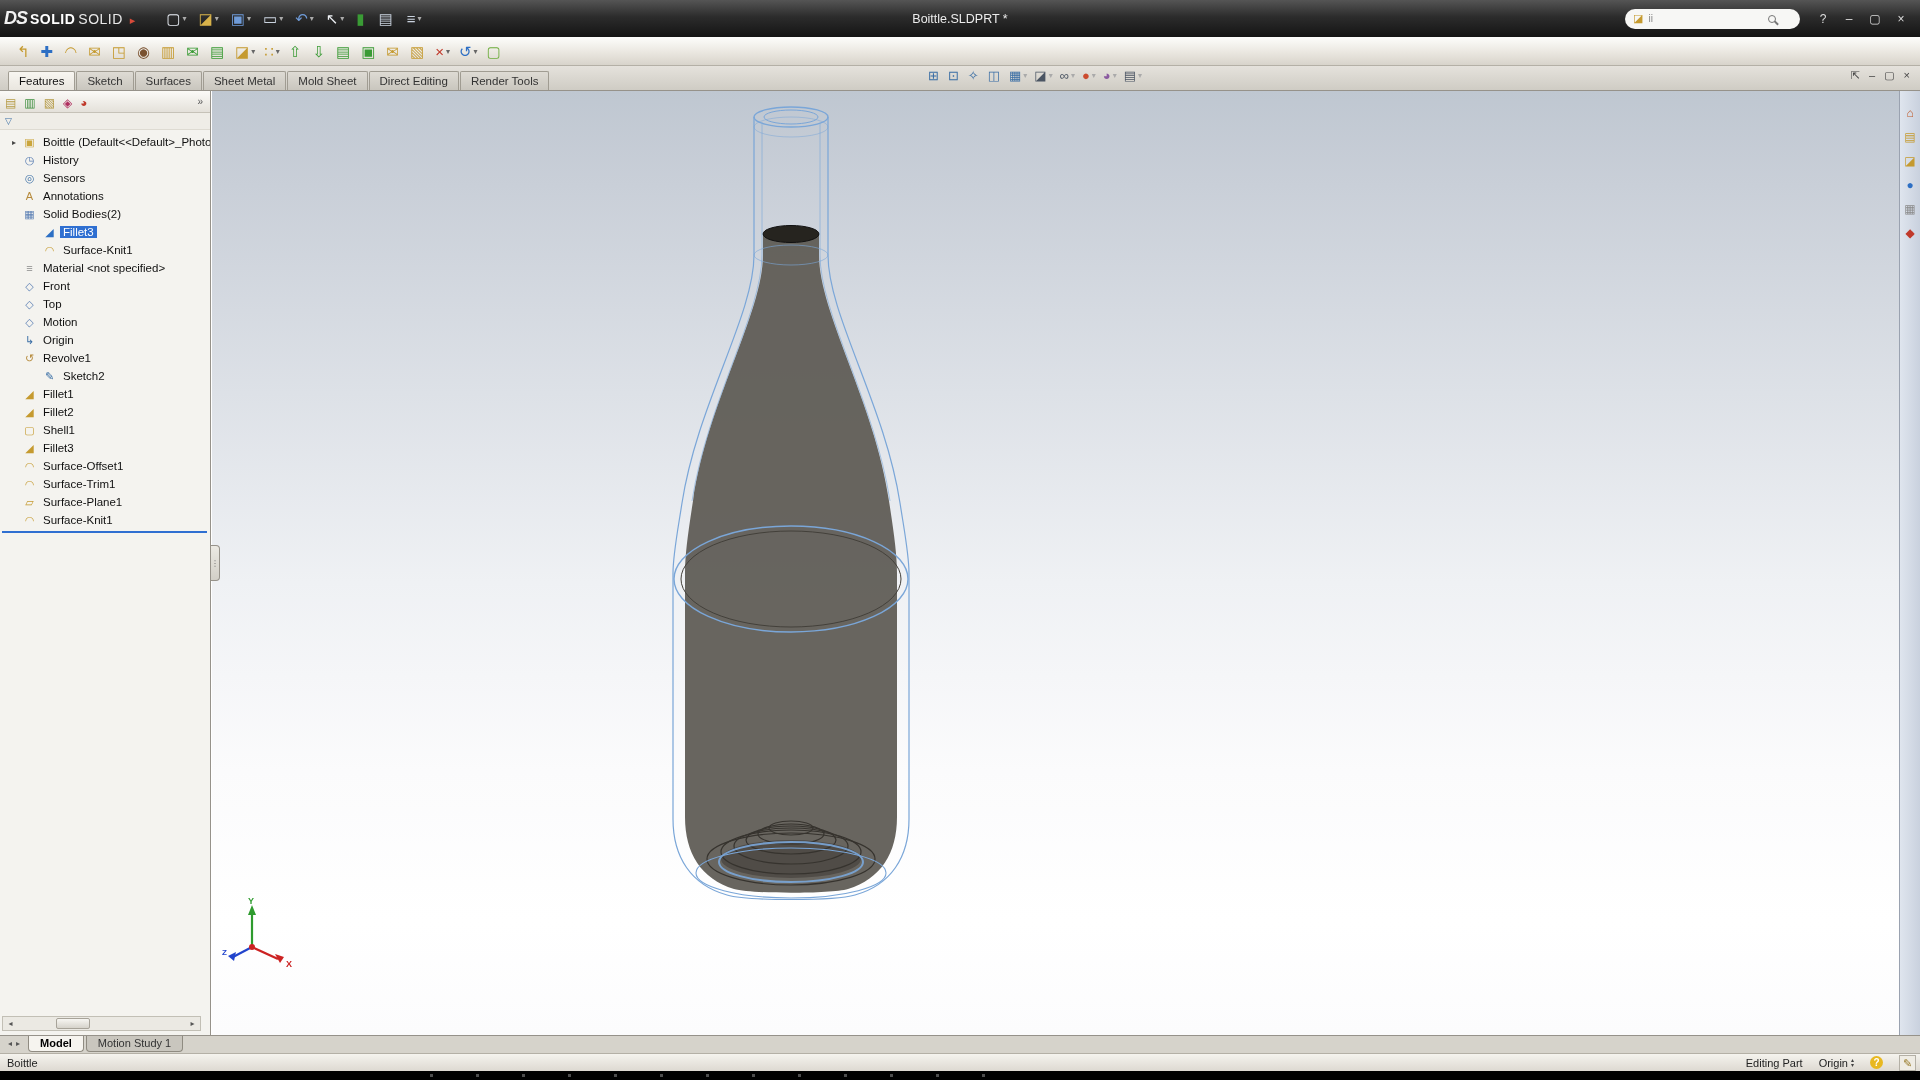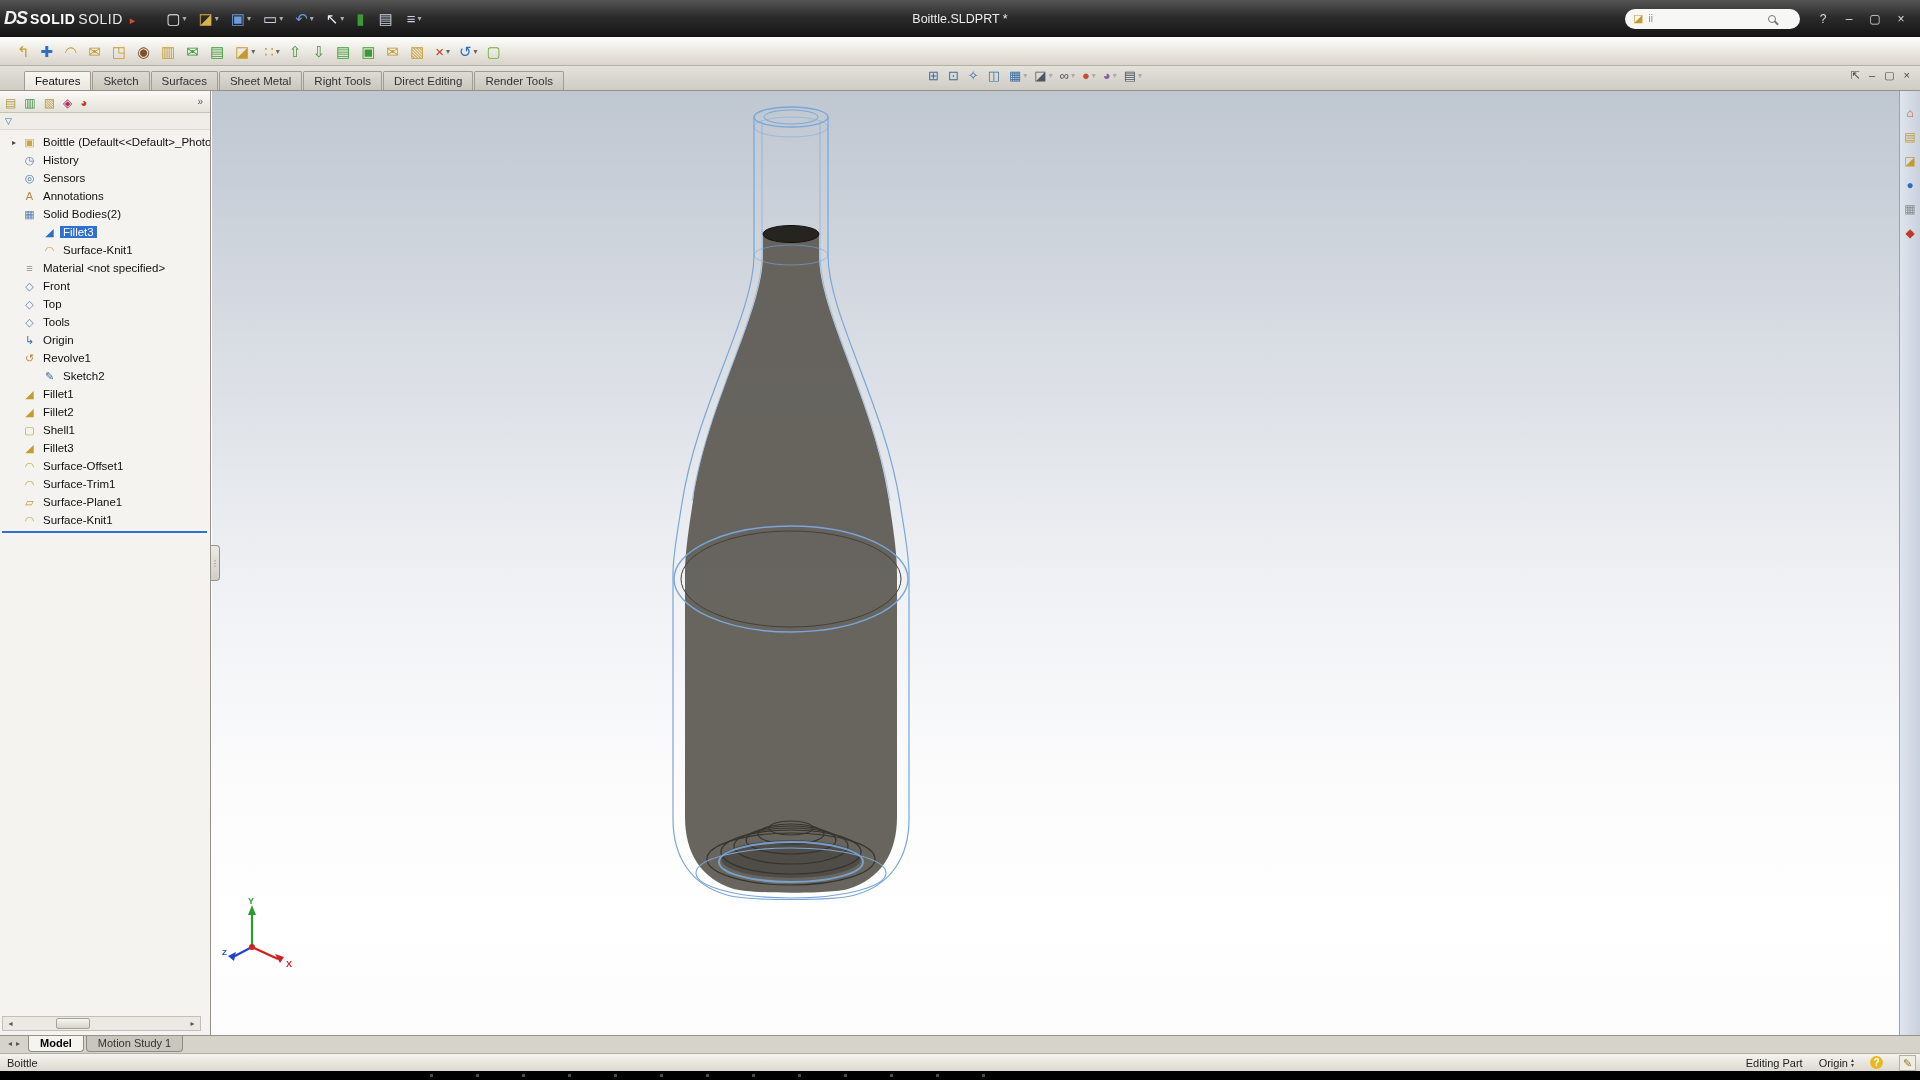--- a/index.html
+++ b/index.html
@@ -38,21 +38,21 @@
     background:linear-gradient(#fdfdfb, #eae7e0 55%, #d8d4cb 100%);
     border-bottom:1px solid #b4b0a6; display:flex; align-items:center;
     padding-left:14px; gap:3px; z-index:39; }
   .t2 { display:flex; align-items:center; padding:0 3px; height:24px; }
   .t2 .g { font-size:15px; line-height:1; }
   .t2 .tb-caret { color:#666; }
 
   
   .cmdrow { position:absolute; left:0; top:66px; right:0; height:25px;
     background:linear-gradient(#e5e2dc, #cfccc4); border-bottom:1px solid #96928a; z-index:38; }
-  .cmdtabs { position:absolute; left:8px; bottom:0; display:flex; align-items:flex-end;margin-left:16px; }
+  .cmdtabs { position:absolute; left:8px; bottom:0; display:flex; align-items:flex-end; }
   .cmdtab { padding:3px 10px 3px; font-size:11.5px; color:#333; margin-right:1px;
     background:linear-gradient(#dedbd4, #c9c6be); border:1px solid #a09c92; border-bottom:none;
     border-radius:2px 2px 0 0; white-space:nowrap; }
   .cmdtab.active { background:linear-gradient(#f8f6f1, #e9e6df); color:#111; }
   .hud { position:absolute; left:928px; top:3px; display:flex; gap:7px; align-items:center; }
   .hud-item { display:flex; align-items:center; }
   .hud-item .g { font-size:13px; line-height:1; }
   .docbtns { position:absolute; right:10px; top:4px; display:flex; gap:9px; }
   .docbtn { font-size:11px; color:#444; line-height:1; }
 
@@ -306,21 +306,21 @@
 <div class="cmdrow">
   <div class="cmdtabs">
   <span class="cmdtab active">Features</span>
 
   <span class="cmdtab">Sketch</span>
 
   <span class="cmdtab">Surfaces</span>
 
   <span class="cmdtab">Sheet Metal</span>
 
-  <span class="cmdtab">Right Tools</span>
+  <span class="cmdtab">Mold Sheet</span>
 
   <span class="cmdtab">Direct Editing</span>
 
   <span class="cmdtab">Render Tools</span>
 </div>
   <div class="hud">
   <span class="hud-item">
     <span class="g" style="color: rgb(58, 110, 165);">⊞</span>
     <span class="tb-caret"></span>
   </span>
@@ -466,21 +466,21 @@
 
   <div class="tree-item">
     <span class="tree-caret"></span>
     <span class="tree-ico" style="color: rgb(91, 127, 180);">◇</span>
     <span class="tree-label">Top</span>
   </div>
 
   <div class="tree-item">
     <span class="tree-caret"></span>
     <span class="tree-ico" style="color: rgb(91, 127, 180);">◇</span>
-    <span class="tree-label">Tools</span>
+    <span class="tree-label">Motion</span>
   </div>
 
   <div class="tree-item">
     <span class="tree-caret"></span>
     <span class="tree-ico" style="color: rgb(58, 110, 165);">↳</span>
     <span class="tree-label">Origin</span>
   </div>
 
   <div class="tree-item">
     <span class="tree-caret"></span>

